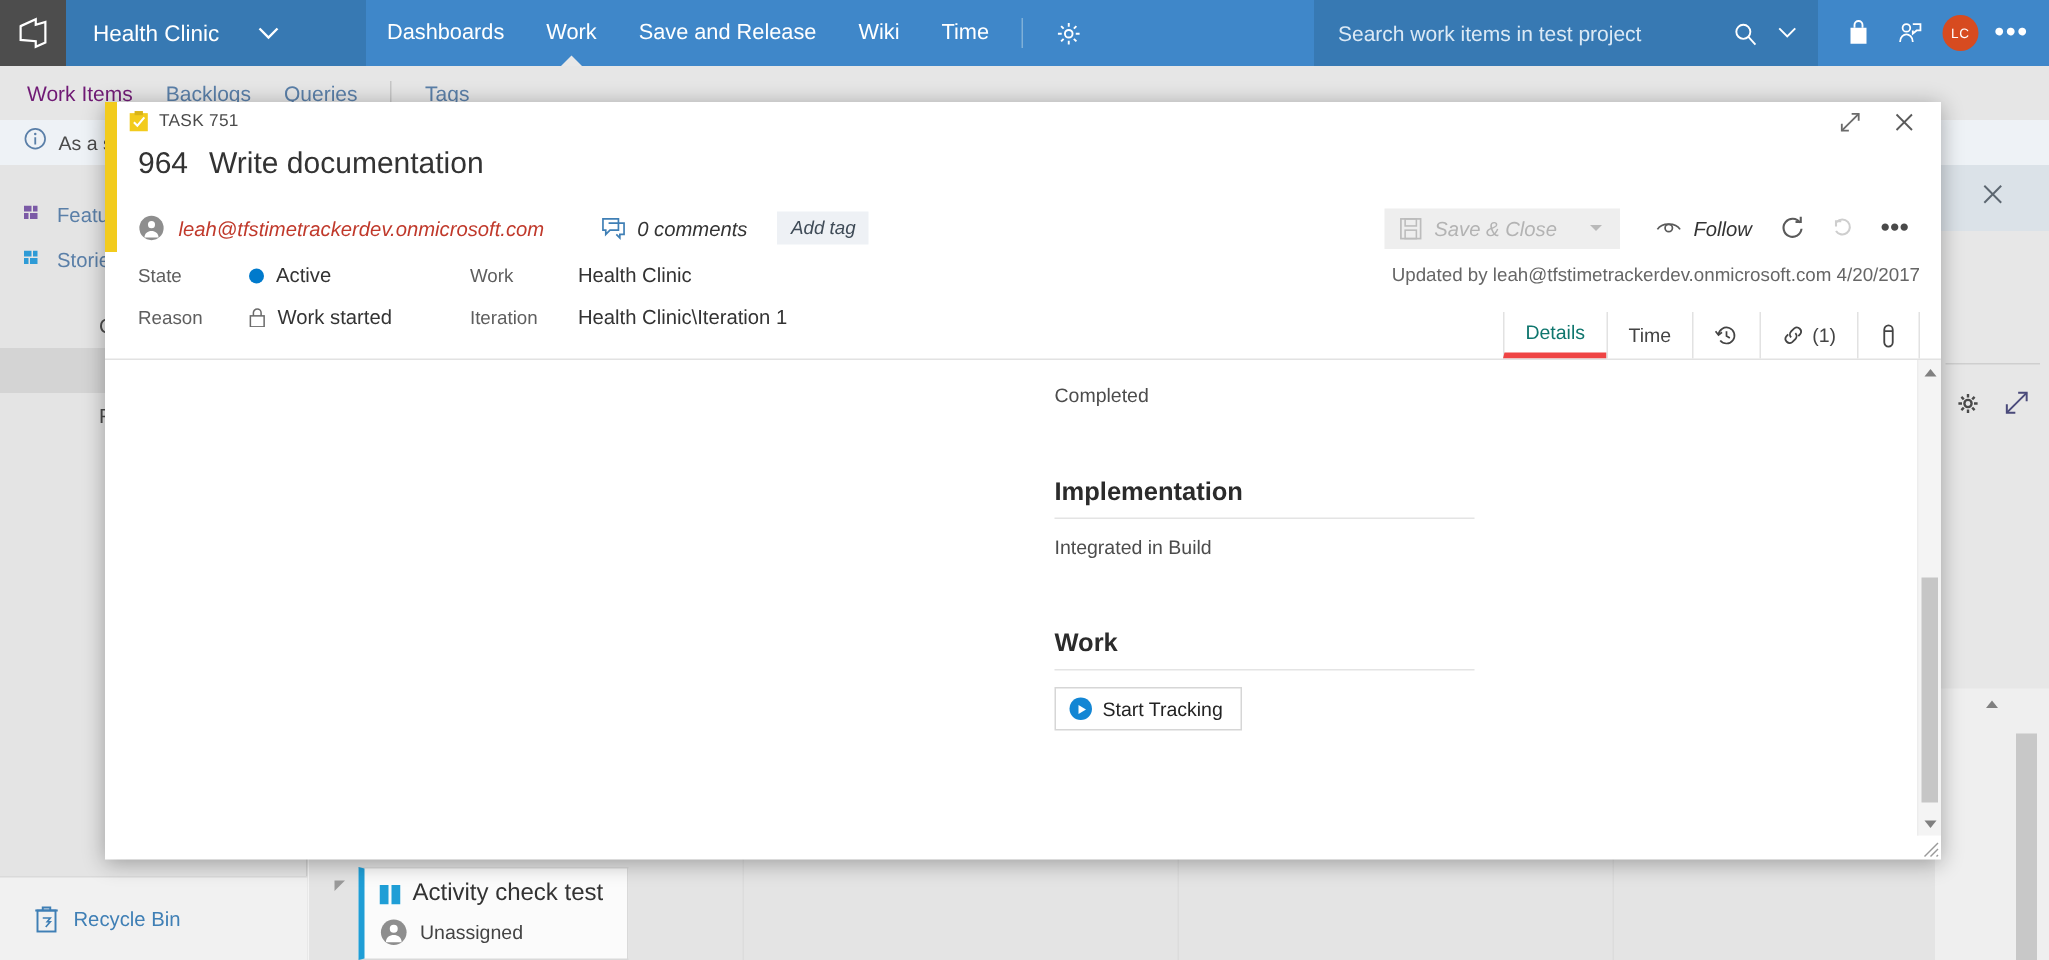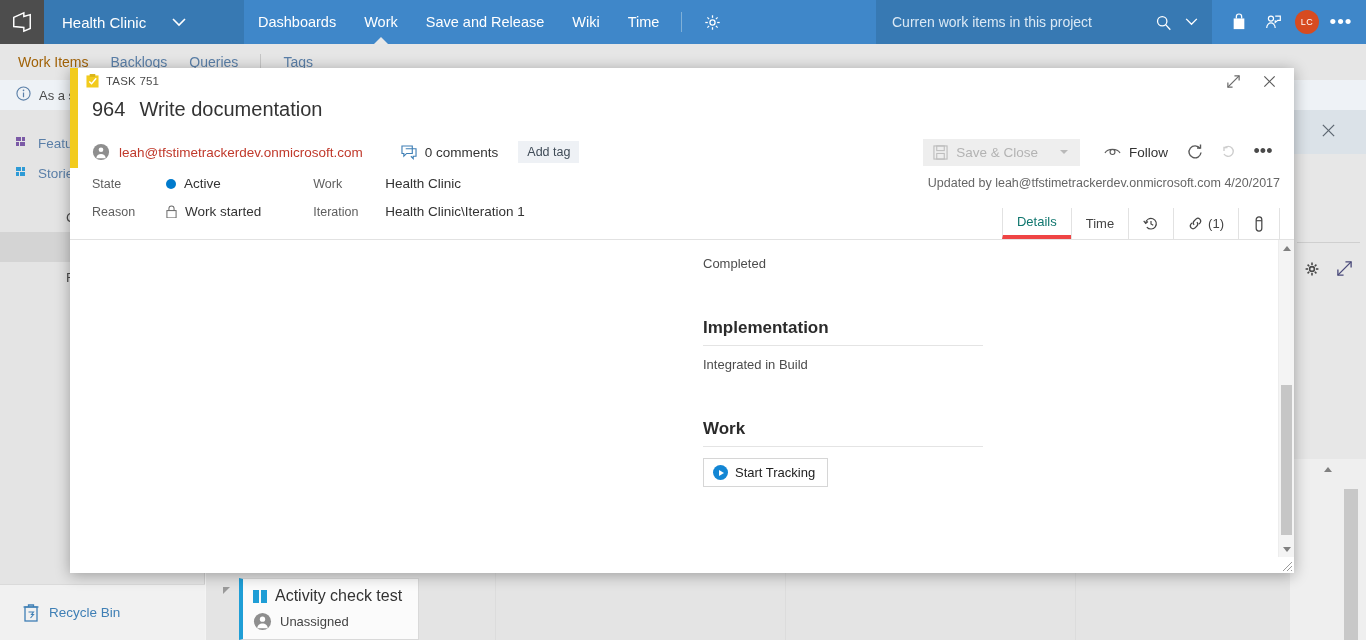--- a/index.html
+++ b/index.html
@@ -54,21 +54,21 @@
     letter-spacing: .5px;
   }
   .ellipsis-h { color: #fff; font-size: 19px; letter-spacing: 1px; line-height: 0.5; }
 
   
   .bgpage { position: absolute; left: 0; top: 44px; width: 1366px; height: 596px; background: #f4f4f4; }
   .bg-tabs {
     position: absolute; left: 0; top: 0; width: 1366px; height: 36px;
     background: #e6e6e6; display: flex; align-items: center; padding-left: 18px; gap: 22px;
   }
-  .bg-tab { font-size: 14px; color: #a16207; }
+  .bg-tab { font-size: 14px; color: #701a75; }
   .bg-tab.link { color: #5a7fa8; }
   .bg-tab-sep { width: 1px; height: 16px; background: #c6c6c6; }
 
   .bg-infobar {
     position: absolute; left: 0; top: 36px; width: 1366px; height: 30px;
     background: #eef2f6; display: flex; align-items: center; padding-left: 16px; gap: 8px;
   }
   .bg-info-text { font-size: 13px; color: #4a4a4a; }
 
   .bg-left {
@@ -142,21 +142,21 @@
   .winbtn { width: 26px; height: 22px; display: flex; align-items: center; justify-content: center; }
 
   .dlg-title-row {
     position: absolute; left: 22px; top: 30px; display: flex; align-items: baseline; gap: 14px;
   }
   .dlg-id { font-size: 20px; color: #333; font-weight: 300; }
   .dlg-title { font-size: 20px; color: #333; font-weight: 400; }
 
   .dlg-meta-row {
     position: absolute; left: 22px; right: 14px; top: 67px; height: 34px;
-    display: flex; align-items: center; gap: 0;
+    display: flex; align-items: center; gap: 0; font-style: italic;
   }
   .assignee { display: flex; align-items: center; gap: 9px; }
   .assignee-name { font-size: 13.5px; color: #c0392b; }
   .comments { display: flex; align-items: center; gap: 8px; margin-left: 38px; }
   .comments-label { font-size: 13.5px; color: #333; }
   .addtag {
     margin-left: 20px; background: #eef1f5; color: #3f4b57; font-size: 12.5px;
     padding: 4px 9px;
   }
   .dlg-actions { margin-left: auto; display: flex; align-items: center; gap: 0; }
@@ -272,21 +272,21 @@
             <line x1="4" y1="4" x2="6" y2="6"></line>
               <line x1="14" y1="14" x2="16" y2="16"></line>
             <line x1="16" y1="4" x2="14" y2="6"></line>
               <line x1="6" y1="14" x2="4" y2="16"></line>
           </g>
         </svg>
       </div>
     </div>
 
     <div class="search-box">
-      <span class="search-ph">Curren work items in this project</span>
+      <span class="search-ph">Search work items in test project</span>
       <span class="icon-w">
         <svg width="17" height="17" viewBox="0 0 20 20">
             <circle cx="8.5" cy="8.5" r="5.5" fill="none" stroke="#fff" stroke-width="1.5"></circle>
             <line x1="12.5" y1="12.5" x2="18" y2="18.5" stroke="#fff" stroke-width="1.5"></line>
           </svg>
       </span>
       <span class="icon-w" style="width:22px">
         <svg width="13" height="8" viewBox="0 0 14 9">
             <path d="M1 1 L7 7 L13 1" fill="none" stroke="#fff" stroke-width="1.5"></path>
           </svg>

